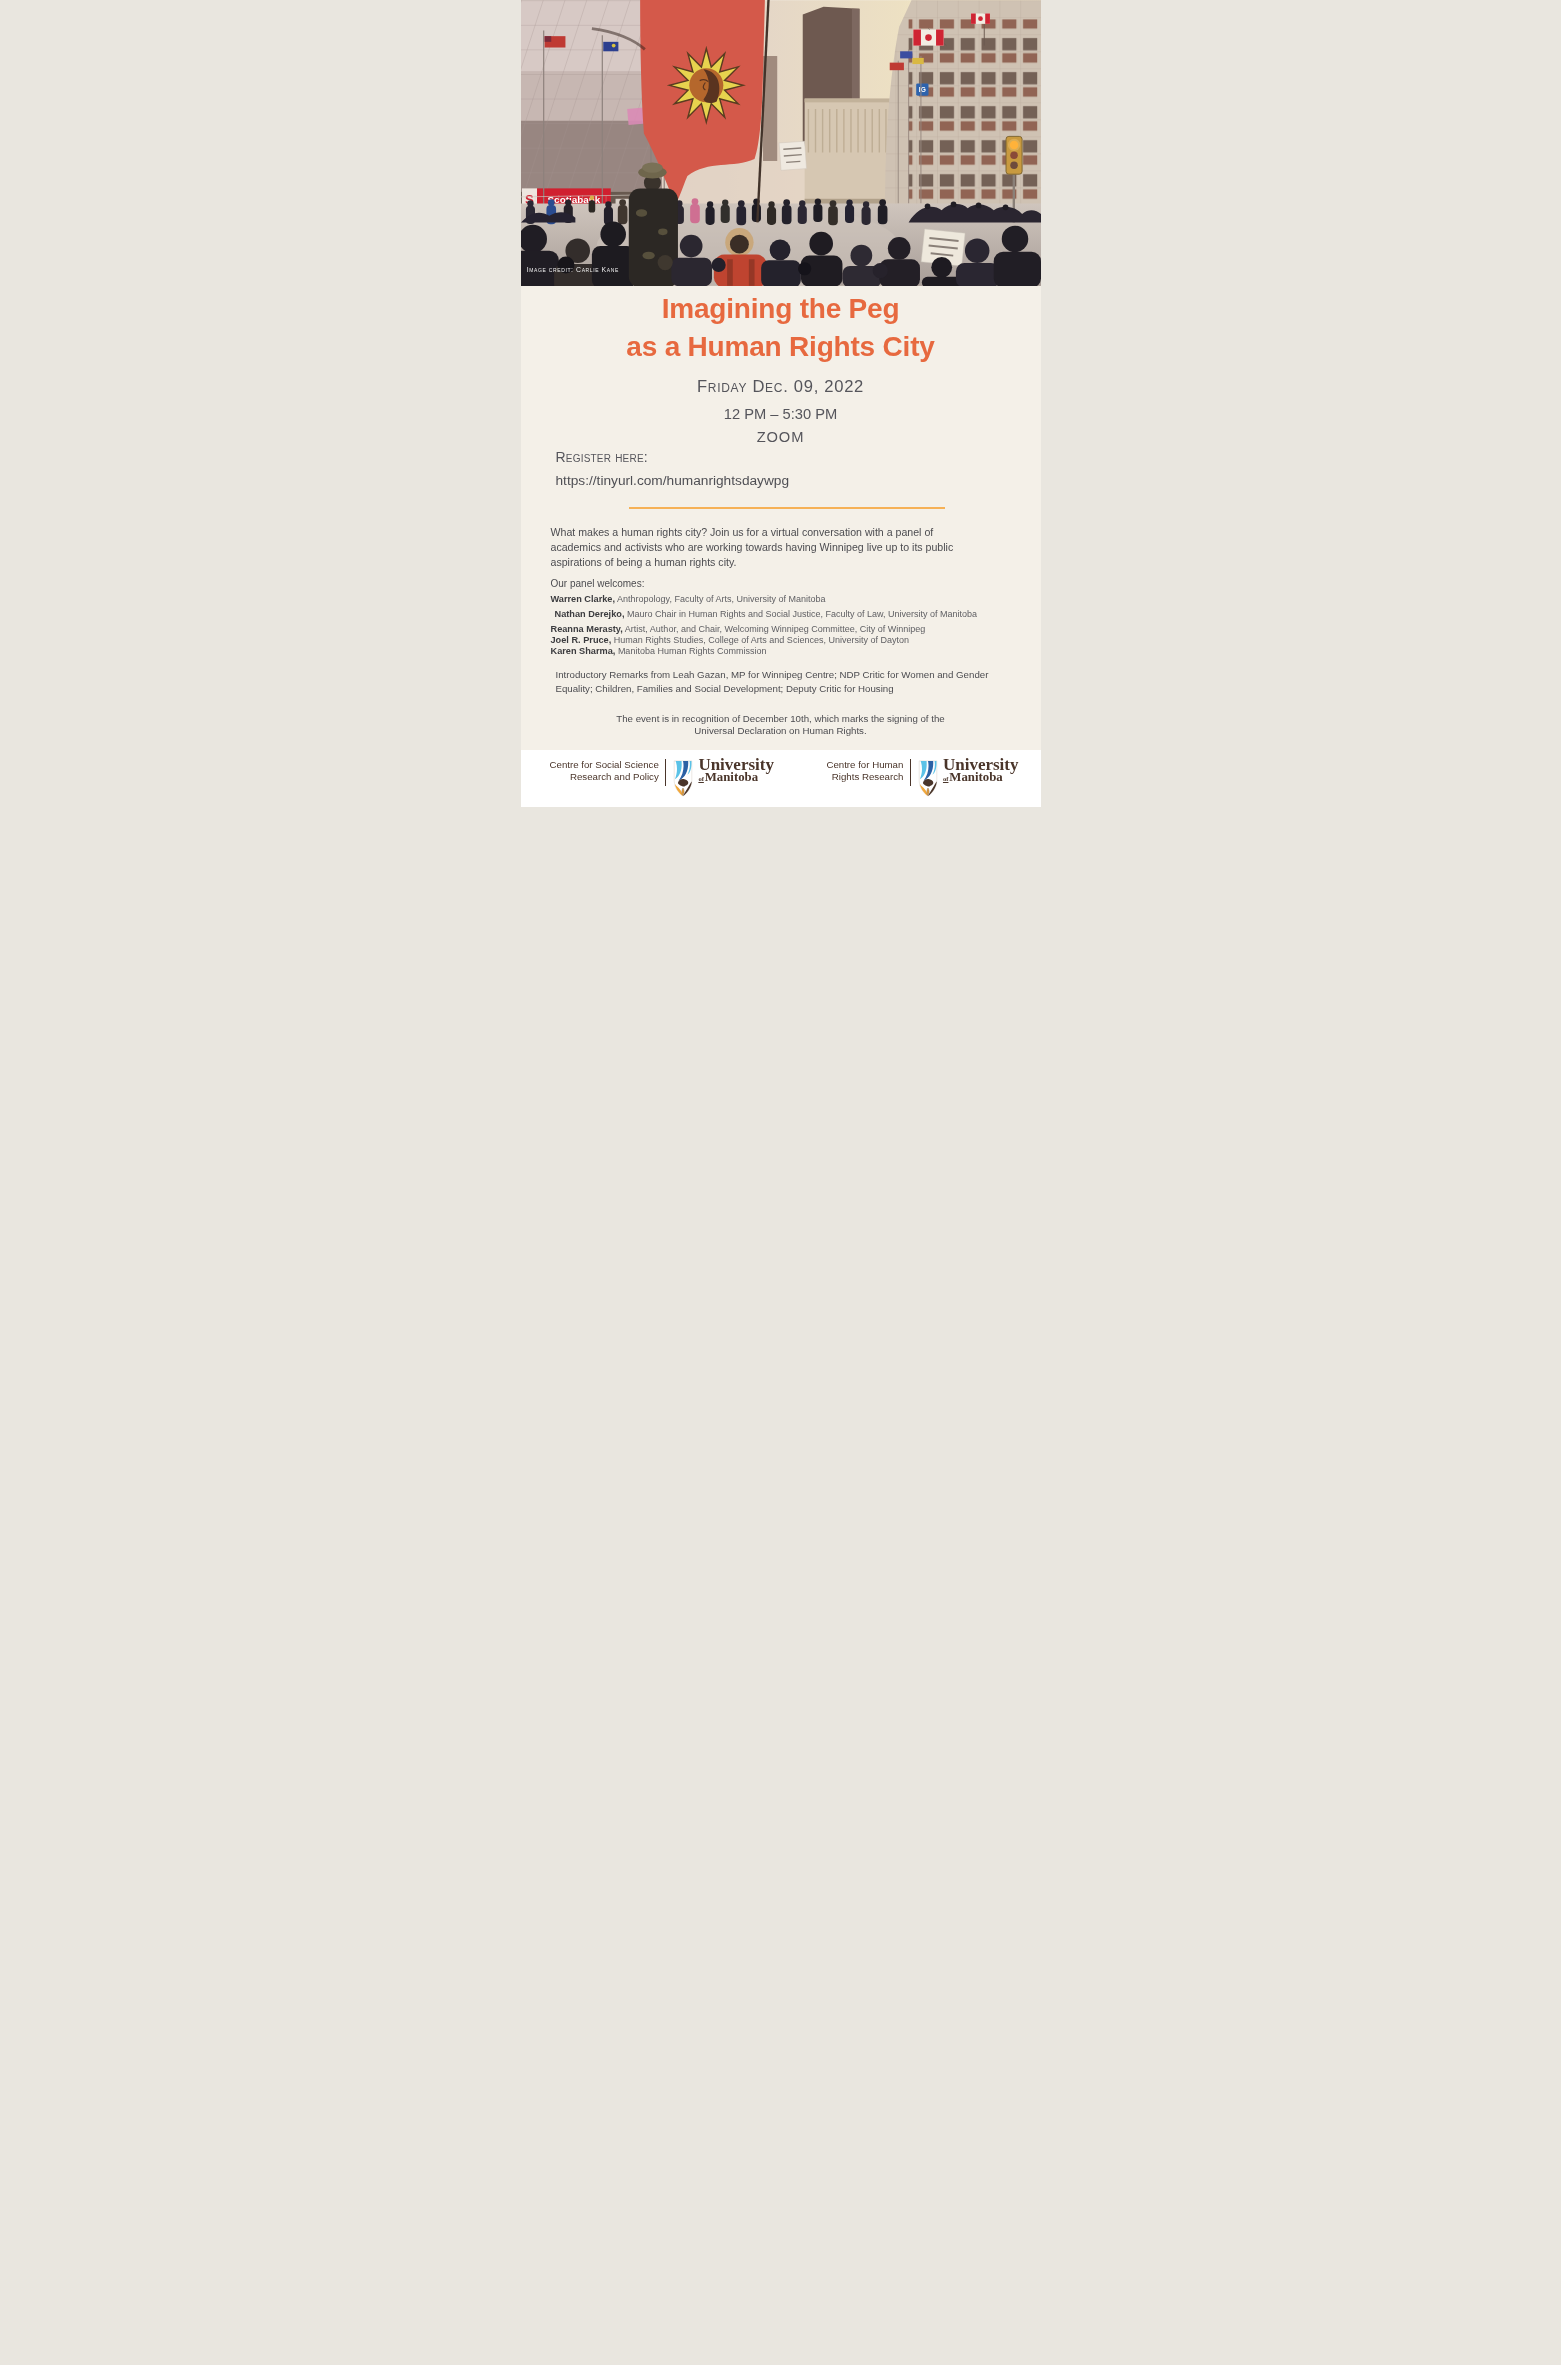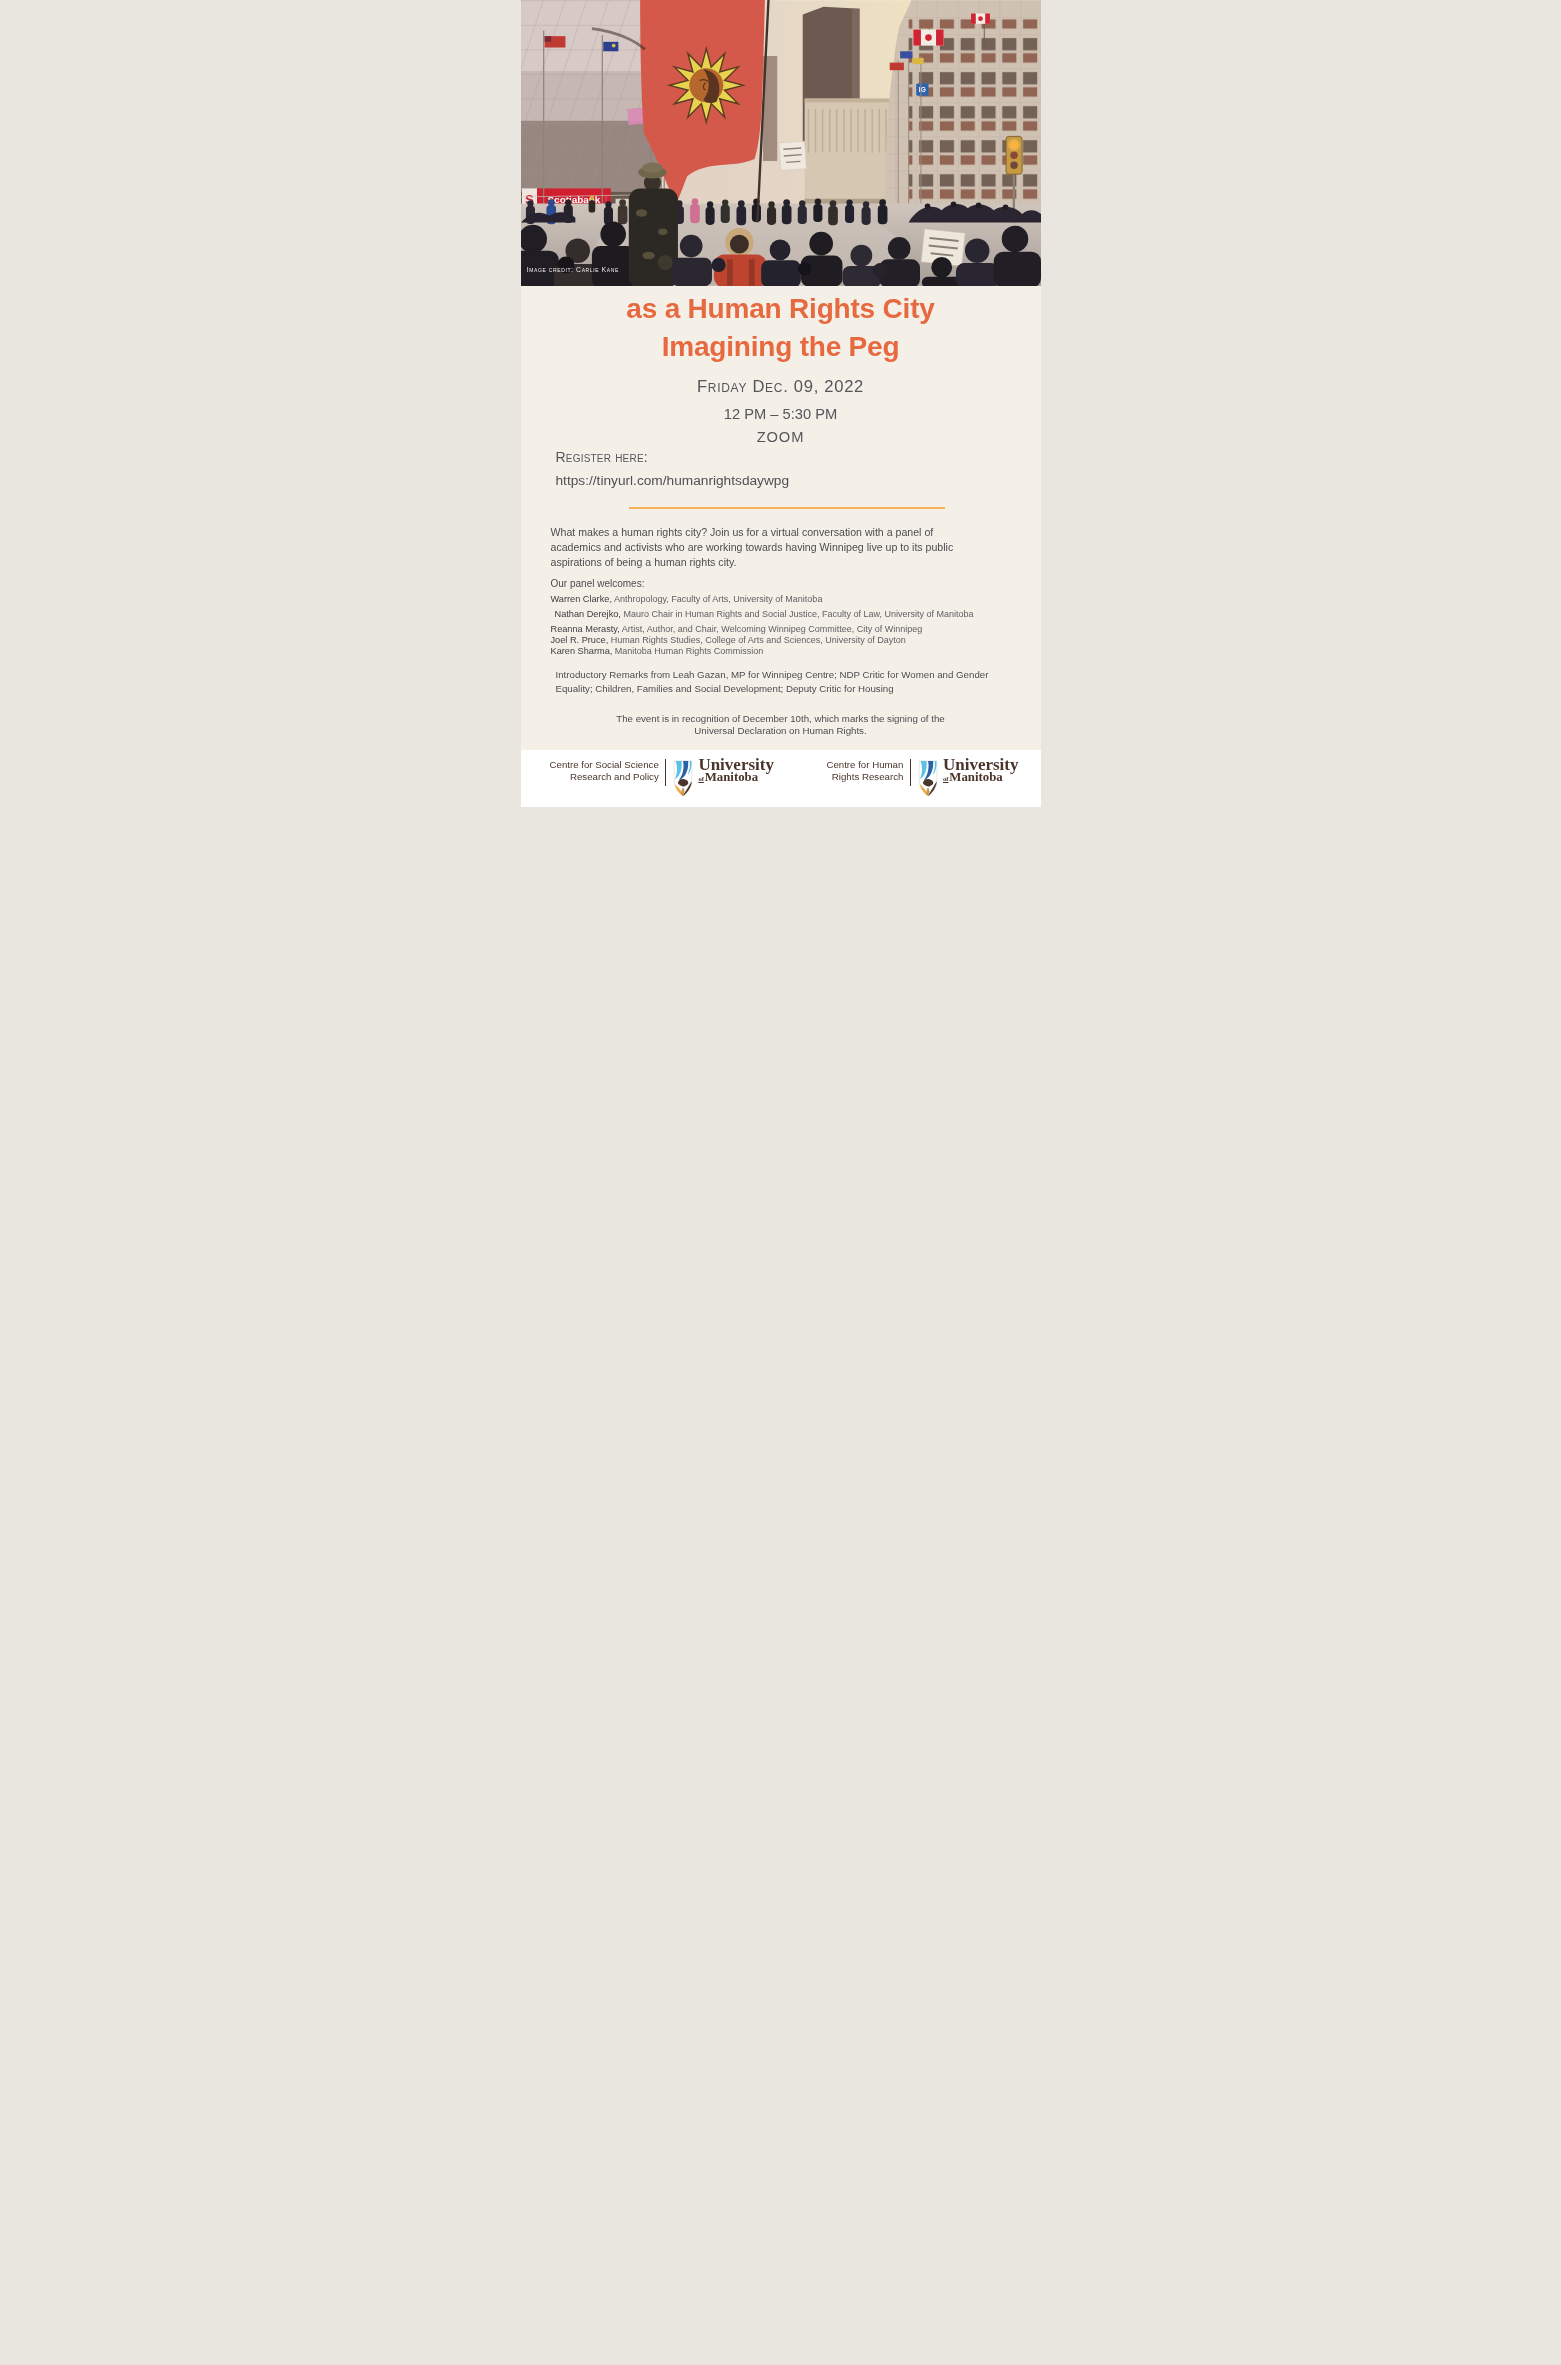--- a/index.html
+++ b/index.html
@@ -18,21 +18,21 @@
   .register-label{position:absolute;top:449px;left:35px;font-variant:small-caps;
                   font-size:14px;color:#55555B;letter-spacing:0.2px;}
   .register-url{position:absolute;top:473px;left:35px;font-size:13.7px;color:#4F4F54;
                 text-decoration:none;}
   .divider{position:absolute;top:507px;left:108px;width:316px;height:2.4px;background:#F6B156;}
   .description{position:absolute;top:517px;left:30px;width:415px;font-size:10.6px;
                line-height:15px;color:#4C4C50;margin-top:8px;}
   .panel-heading{position:absolute;top:578px;left:30px;font-size:10px;color:#4C4C50;}
   .panel-list{position:absolute;top:594px;left:30px;color:#606064;}
   .member{font-size:9px;line-height:11px;white-space:nowrap;}
-  .member-name{font-weight:normal;color:#3C3C3F;font-size:9.2px;}
+  .member-name{font-weight:bold;color:#3C3C3F;font-size:9.2px;}
   .remarks{position:absolute;top:668px;left:35px;width:464px;font-size:9.7px;
            line-height:13.5px;color:#4C4C50;}
   .recognition{position:absolute;top:713px;left:0;right:0;text-align:center;
                font-size:9.7px;line-height:12px;color:#4C4C50;}
   .footer{position:absolute;top:750px;left:0;width:520px;height:57px;background:#ffffff;
           display:flex;align-items:center;justify-content:space-between;
           padding:0 22px 0 29px;box-sizing:border-box;}
   .logo-group{display:flex;}
   .org-text{text-align:right;color:#4A352A;font-size:9.7px;line-height:12px;}
   .logo-sep{width:0.9px;height:27.4px;background:#4A352A;margin:0 6.2px;}
@@ -294,22 +294,22 @@
           <circle cx="305" cy="555" r="16" fill="#3f382f"></circle>
       <circle cx="418" cy="560" r="15" fill="#22202a"></circle>
           <circle cx="600" cy="568" r="14" fill="#15131a"></circle>
       <circle cx="760" cy="572" r="16" fill="#26222b"></circle>
     </g>
   </svg>
   <div class="photo-credit">Image credit: Carlie Kane</div>
   </div>
 
   <div class="title">
+    <div>Imagining the Peg</div>
     <div>as a Human Rights City</div>
-    <div>Imagining the Peg</div>
   </div>
 
   <div class="event-line event-date">Friday Dec. 09, 2022</div>
   <div class="event-line event-time">12 PM – 5:30 PM</div>
   <div class="event-line event-platform">ZOOM</div>
 
   <div class="register-label">Register here:</div>
   <a class="register-url" href="#">https://tinyurl.com/humanrightsdaywpg</a>
 
   <div class="divider"></div>

